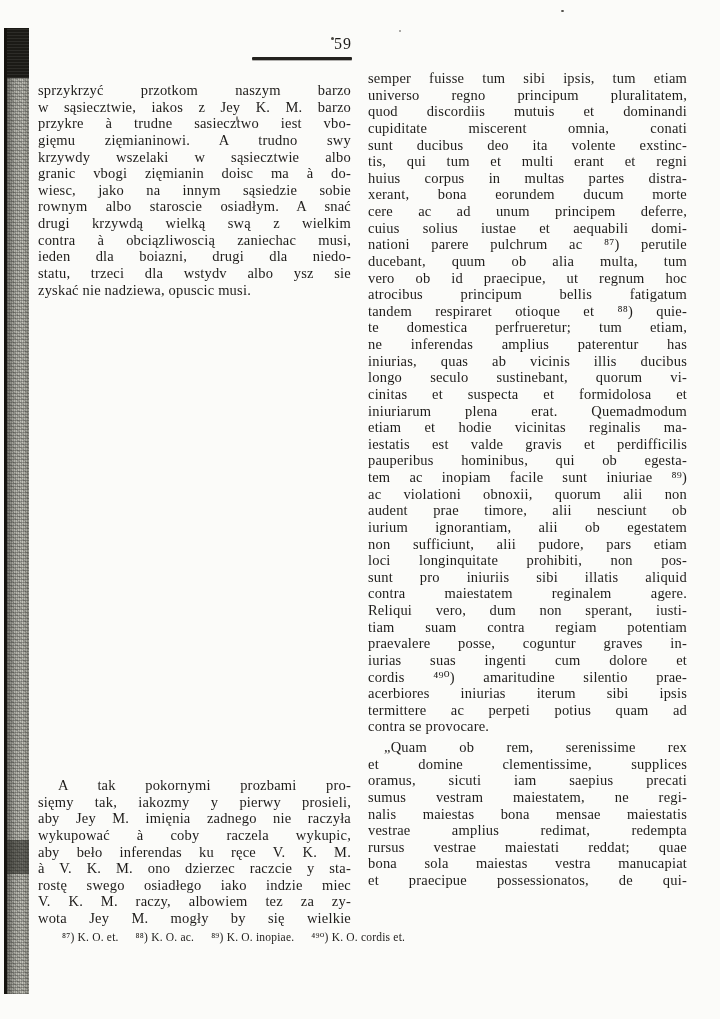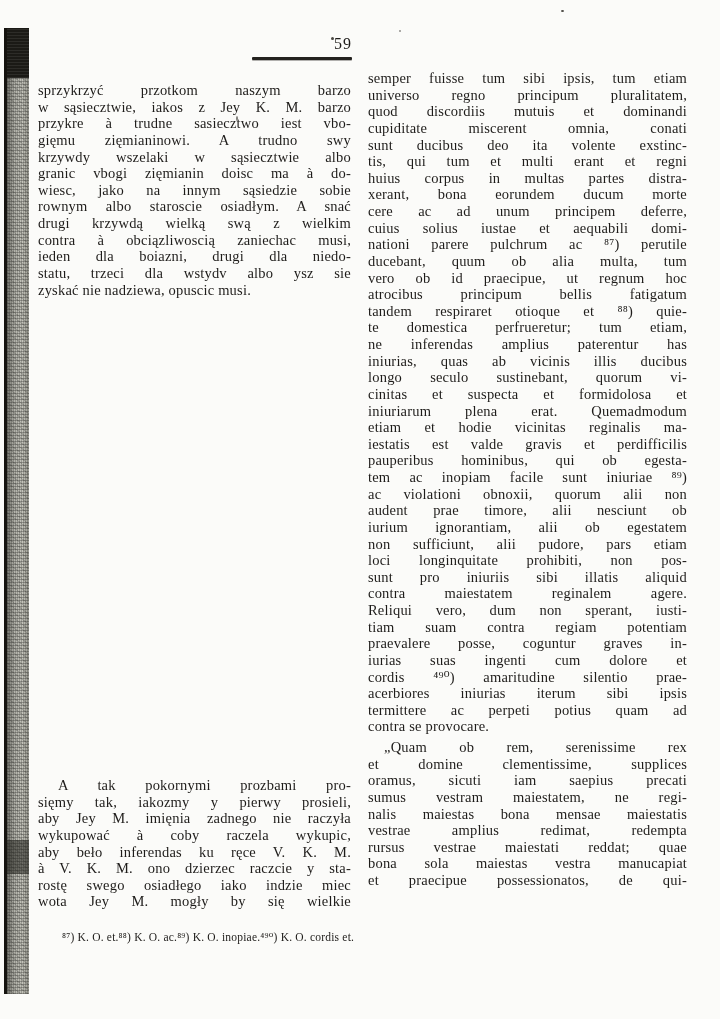--- a/index.html
+++ b/index.html
@@ -93,20 +93,21 @@
   }
   .line.last-left { text-align-last: left; }
   
   .footnotes {
     position: absolute;
     left: 62px;
     top: 930px;
     width: 600px;
     display: flex;
     flex-direction: row;
+    gap: 17px;
     font-size: 11.5px;
     line-height: 14px;
     letter-spacing: 0.2px;
   }
   
   .speck {
     position: absolute;
     background: #4a4843;
     border-radius: 50%;
   }
@@ -152,20 +153,21 @@
     </div>
 
   <div class="textblock col-left-lower para">
       <div class="line" style="text-indent: 20px;">A tak pokornymi prozbami pro-</div>
       <div class="line">sięmy tak, iakozmy y pierwy prosieli,</div>
       <div class="line">aby Jey M. imięnia zadnego nie raczyła</div>
       <div class="line">wykupować à coby raczela wykupic,</div>
       <div class="line">aby beło inferendas ku ręce V. K. M.</div>
       <div class="line">à V. K. M. ono dzierzec raczcie y sta-</div>
       <div class="line">rostę swego osiadłego iako indzie miec</div>
+      <div class="line">V. K. M. raczy, albowiem tez za zy-</div>
       <div class="line">wota Jey M. mogły by się wielkie</div>
     </div>
 
   <div class="textblock col-right">
     <div class="para">
         <div class="line">semper fuisse tum sibi ipsis, tum etiam</div>
         <div class="line">universo regno principum pluralitatem,</div>
         <div class="line">quod discordiis mutuis et dominandi</div>
         <div class="line">cupiditate miscerent omnia, conati</div>
         <div class="line">sunt ducibus deo ita volente exstinc-</div>

